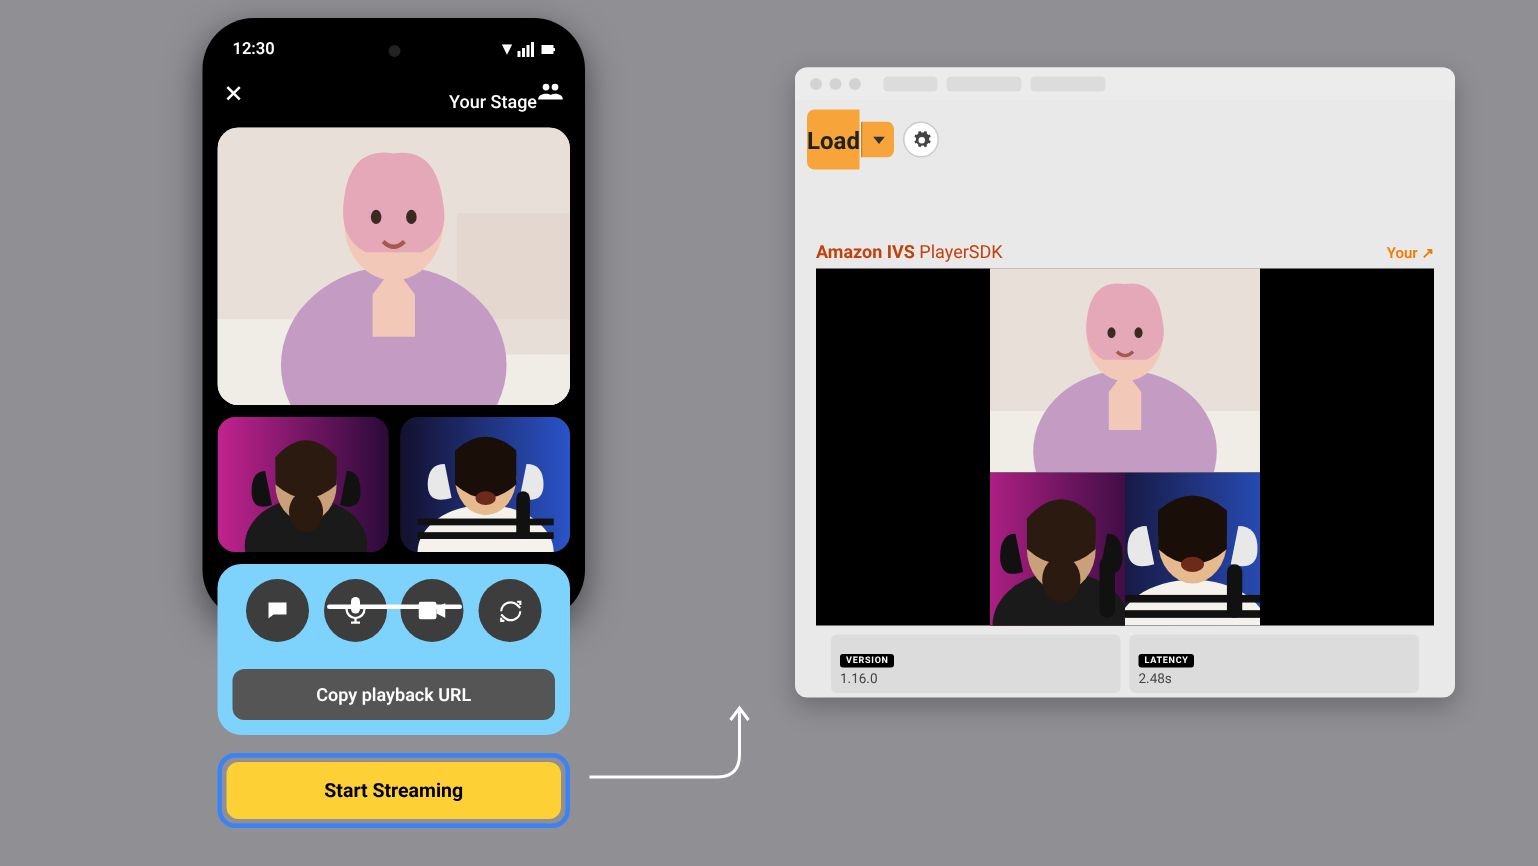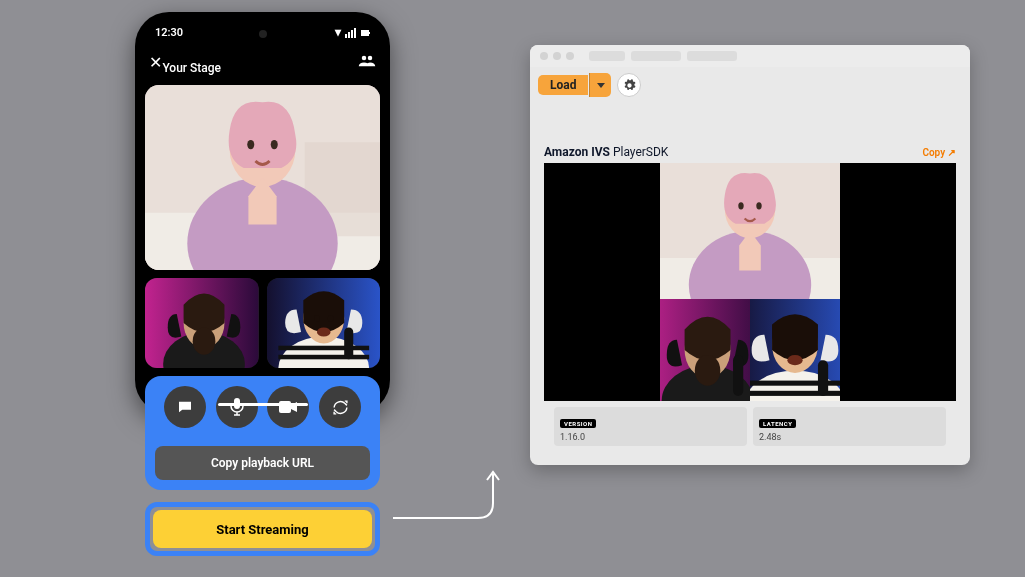--- a/index.html
+++ b/index.html
@@ -9,51 +9,51 @@
   .phone{position:absolute;left:135px;top:12px;width:255px;height:402px;border-radius:34px;background:#000;box-shadow:0 8px 24px rgba(0,0,0,.5);}
   .phone-cam{position:absolute;top:18px;left:50%;transform:translateX(-50%);width:8px;height:8px;border-radius:50%;background:#222;}
   .status{display:flex;justify-content:space-between;align-items:center;padding:14px 20px 4px;color:#fff;font-size:11px;font-weight:600;}
   .status .right{display:flex;gap:4px;align-items:center;}
   .sig{display:flex;gap:1px;align-items:flex-end;}
   .sig span{width:2px;background:#fff;}
   .sig span:nth-child(1){height:4px}.sig span:nth-child(2){height:6px}.sig span:nth-child(3){height:8px}.sig span:nth-child(4){height:10px}
   .wifi-el{font-size:12px;line-height:1;transform:translateY(-1px);}
   .batt{width:10px;height:10px;transform:rotate(90deg);}
   .topbar{display:flex;align-items:center;justify-content:space-between;padding:6px 14px 10px;color:#fff;font-size:12px;}
-  .topbar .title{flex:1;text-align:left;font-weight:500;margin-top:12px;}
+  .topbar .title{flex:1;text-align:right;font-weight:500;margin-top:12px;}
   .icon-btn{color:#fff;}
 
   .video-area{padding:0 10px;}
   .main-tile{height:185px;border-radius:14px;overflow:hidden;background:#d6c5c9;}
   .thumbs{display:flex;gap:8px;margin:8px 0 0;}
   .thumb{flex:1;height:90px;border-radius:12px;overflow:hidden;background:#222;}
-  .controls-card{background:#3b82f6;margin:8px 0 0;border-radius:16px;padding:10px;}
+  .controls-card{background:#7dd3fc;margin:8px 0 0;border-radius:16px;padding:10px;}
   .ctrl-row{display:flex;justify-content:space-around;padding:0 4px 0;}
   .circle{width:42px;height:42px;border-radius:50%;background:#3d3d3d;display:flex;align-items:center;justify-content:center;color:#fff;}
   .btn-copy{margin-top:18px;width:100%;height:34px;border-radius:8px;background:#555;color:#fff;border:none;font-size:12px;font-weight:600;}
-  .start-wrap{margin:12px 10px 0;padding:3px;border-radius:12px;border:5px solid #3b82f6;}
+  .start-wrap{margin:12px 10px 0;padding:3px;border-radius:12px;border:3px solid #3b82f6;}
   .btn-start{width:100%;height:38px;border-radius:8px;background:#fdd035;border:none;font-weight:700;font-size:13px;}
   .home-ind{position:absolute;bottom:8px;left:50%;transform:translateX(-50%);width:90px;height:3px;background:#fff;border-radius:2px;}
 
   
   .connector{position:absolute;left:388px;top:468px;pointer-events:none;}
 
   
   .browser{position:absolute;left:530px;top:45px;width:440px;height:420px;background:#e9e9e9;border-radius:8px;box-shadow:0 6px 18px rgba(0,0,0,.25);}
   .chrome{height:22px;border-radius:8px 8px 0 0;background:#ececec;display:flex;align-items:center;padding:0 10px;gap:5px;}
   .dot{width:8px;height:8px;border-radius:50%;background:#d3d3d3;}
   .chrome-bars{display:flex;gap:6px;margin-left:10px;}
   .chrome-bar{height:10px;background:#dcdcdc;border-radius:3px;}
   .url-row{display:flex;align-items:center;gap:6px;padding:6px 8px;background:#e9e9e9;}
   .url{flex:1;height:24px;border:1px solid #ccc;border-radius:5px;background:#fff;padding:0 8px;font-size:10px;color:#999;display:flex;align-items:center;}
-  .load-btn{height:20px;background:#f7a43b;border:none;border-radius:5px 0 0 5px;padding:0 12px;font-size:12px;font-weight:700;color:#222;}
+  .load-btn{height:40px;background:#f7a43b;border:none;border-radius:5px 0 0 5px;padding:0 0;font-size:16px;font-weight:700;color:#222;}
   .load-drop{height:24px;width:22px;background:#f7a43b;border:none;border-radius:0 5px 5px 0;color:#222;display:flex;align-items:center;justify-content:center;margin-left:-5px;border-left:1px solid rgba(0,0,0,.2);}
   .gear-btn{height:24px;width:24px;border:1px solid #ccc;border-radius:50%;background:#fff;display:flex;align-items:center;justify-content:center;color:#444;}
   .player-header{display:flex;justify-content:space-between;align-items:baseline;padding:42px 14px 4px;}
-  .player-title{font-size:12px;font-weight:700;color:#0f172a;}
+  .player-title{font-size:12px;font-weight:700;color:#c2410c;}
   .player-title .light{font-weight:400;}
   .docs{font-size:10px;color:#f47c00;font-weight:600;}
   .player{margin:0 14px;height:238px;background:#000;display:flex;flex-direction:column;align-items:center;}
   .player-main{width:180px;height:136px;background:#d6c5c9;}
   .player-row{display:flex;width:180px;height:102px;}
   .player-thumb{flex:1;background:#222;}
   .metrics{display:flex;gap:6px;padding:6px 24px;}
   .metric{flex:1;background:#dcdcdc;border-radius:4px;padding:4px 6px;}
   .metric .label{display:inline-block;font-size:6px;background:#000;color:#fff;padding:1px 4px;border-radius:2px;letter-spacing:.5px;font-weight:700;}
   .metric .val{font-size:9px;color:#444;margin-top:2px;}
@@ -206,21 +206,21 @@
         </svg>
       </button>
     <button class="gear-btn">
         <svg width="13" height="13" viewBox="0 0 24 24" fill="#444">
           <path d="M12 8a4 4 0 100 8 4 4 0 000-8zm9 4l2 1-1 3-2-0.5a8 8 0 01-2 2l.5 2-3 1-1-2a8 8 0 01-3 0l-1 2-3-1 .5-2a8 8 0 01-2-2l-2 .5-1-3 2-1a8 8 0 010-3l-2-1 1-3 2 .5a8 8 0 012-2l-.5-2 3-1 1 2a8 8 0 013 0l1-2 3 1-.5 2a8 8 0 012 2l2-.5 1 3-2 1a8 8 0 010 3z"></path>
         </svg>
       </button>
   </div>
   <div class="player-header">
     <div class="player-title"><span>Amazon IVS</span> <span class="light">PlayerSDK</span></div>
-    <a class="docs">Copy ↗</a>
+    <a class="docs">Your ↗</a>
   </div>
   <div class="player">
     <div class="player-main">
       <svg class="face" viewBox="0 0 100 80" preserveAspectRatio="xMidYMid slice">
         <rect width="100" height="80" fill="#e9dfd9"></rect>
           <rect x="0" y="55" width="100" height="25" fill="#f0ece6"></rect>
         <ellipse cx="50" cy="70" rx="34" ry="30" fill="#c49bc3"></ellipse>
         <ellipse cx="50" cy="28" rx="14" ry="16" fill="#f2c9b8"></ellipse>
         <path d="M36 20 Q38 6 50 8 Q62 6 64 22 Q66 32 58 36 L42 36 Q34 32 36 20" fill="#e4a8b8"></path>
         <ellipse cx="45" cy="26" rx="1.5" ry="2" fill="#3a2a20"></ellipse>

